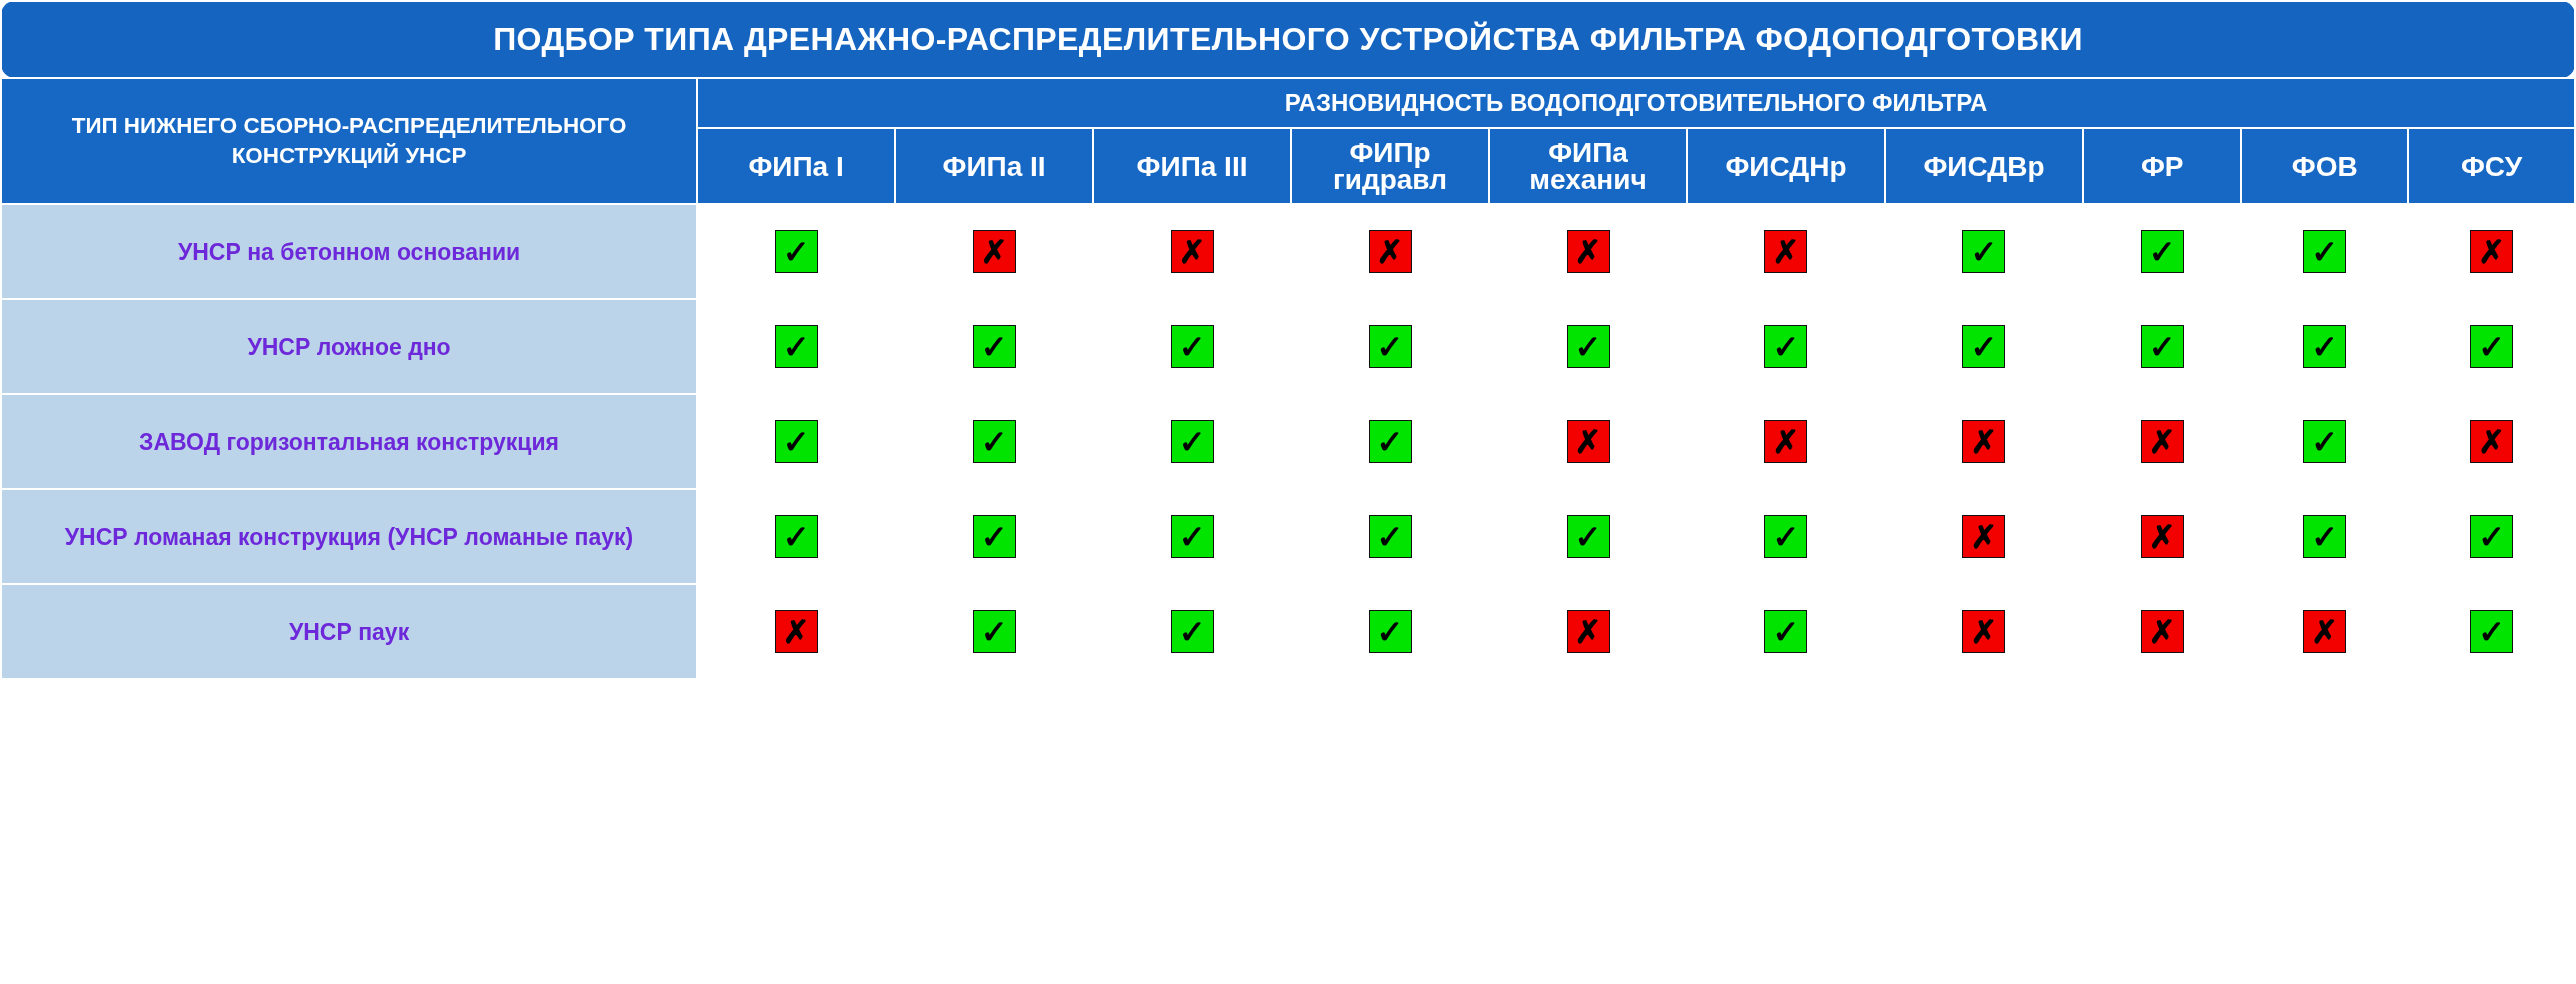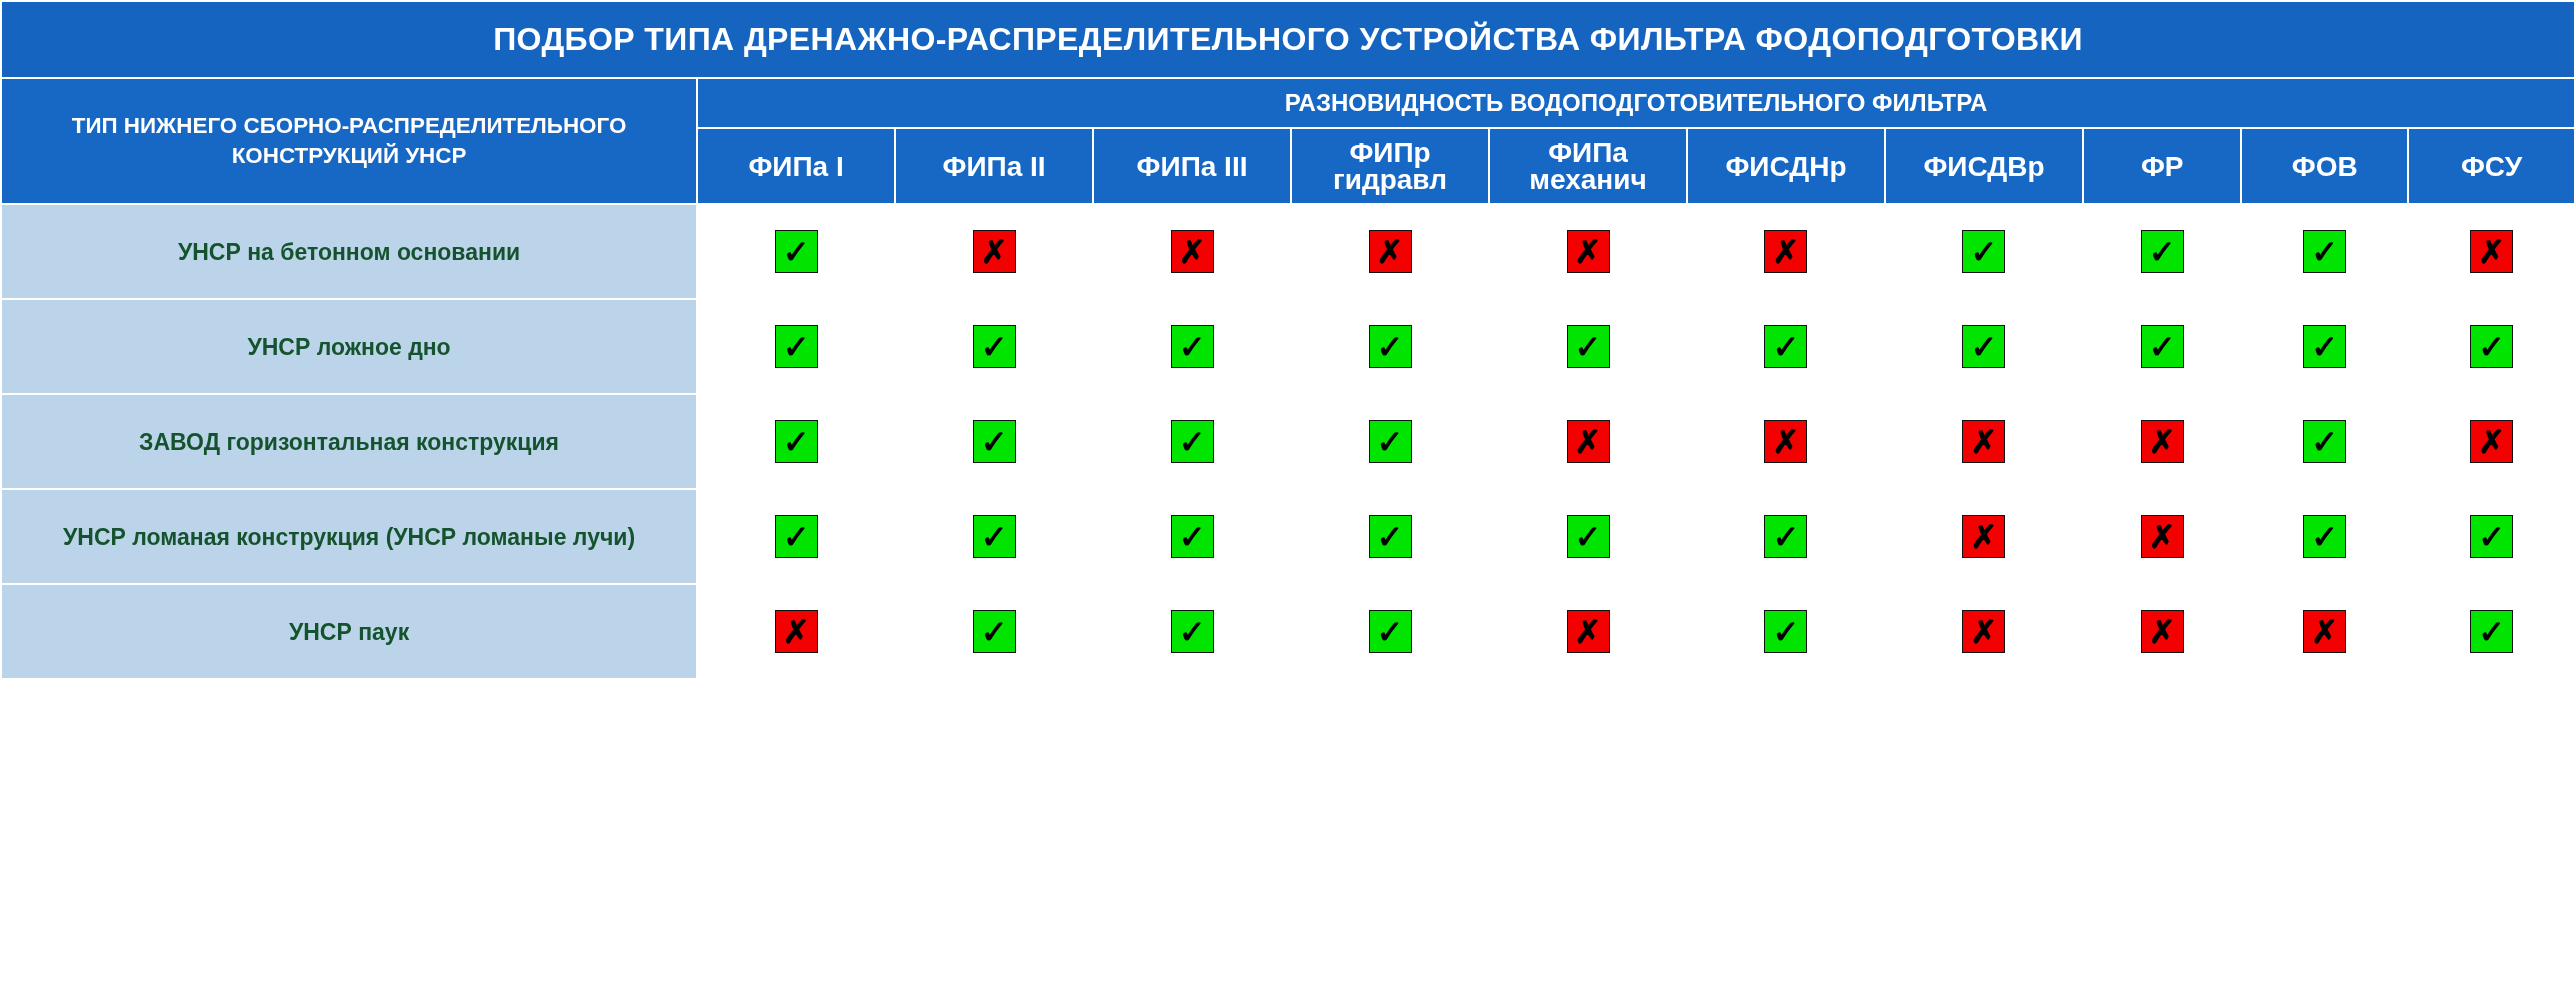--- a/index.html
+++ b/index.html
@@ -70,20 +70,21 @@
   }
 
   .title-cell {
     background: #1565c0;
     color: #ffffff;
     font-size: 32px;
     font-weight: bold;
     text-align: center;
     height: 75px;
     letter-spacing: 0.4px;
+    border-radius: 14px;
   }
 
   .head-blue {
     background: #1668c4;
     color: #ffffff;
     font-weight: bold;
     text-align: center;
     vertical-align: middle;
   }
   .corner-head {
@@ -96,21 +97,21 @@
     height: 48px;
   }
   .col-head {
     font-size: 28px;
     line-height: 27px;
     height: 74px;
   }
 
   .row-label {
     background: #bcd4ea;
-    color: #14532d;
+    color: #6d28d9;
     font-size: 23px;
     font-weight: bold;
     text-align: center;
     vertical-align: middle;
     line-height: 30px;
     padding: 4.8px 9.6px;
   }
   .cell {
     background: #ffffff;
     text-align: center;
@@ -226,21 +227,21 @@
         <td class="cell"><span class="mark yes">✓</span></td>
         <td class="cell"><span class="mark yes">✓</span></td>
         <td class="cell"><span class="mark no">✗</span></td>
         <td class="cell"><span class="mark no">✗</span></td>
         <td class="cell"><span class="mark no">✗</span></td>
         <td class="cell"><span class="mark no">✗</span></td>
         <td class="cell"><span class="mark yes">✓</span></td>
         <td class="cell"><span class="mark no">✗</span></td>
       </tr>
       <tr>
-        <td class="row-label">УНСР ломаная конструкция (УНСР ломаные лучи)</td>
+        <td class="row-label">УНСР ломаная конструкция (УНСР ломаные паук)</td>
         <td class="cell"><span class="mark yes">✓</span></td>
         <td class="cell"><span class="mark yes">✓</span></td>
         <td class="cell"><span class="mark yes">✓</span></td>
         <td class="cell"><span class="mark yes">✓</span></td>
         <td class="cell"><span class="mark yes">✓</span></td>
         <td class="cell"><span class="mark yes">✓</span></td>
         <td class="cell"><span class="mark no">✗</span></td>
         <td class="cell"><span class="mark no">✗</span></td>
         <td class="cell"><span class="mark yes">✓</span></td>
         <td class="cell"><span class="mark yes">✓</span></td>

